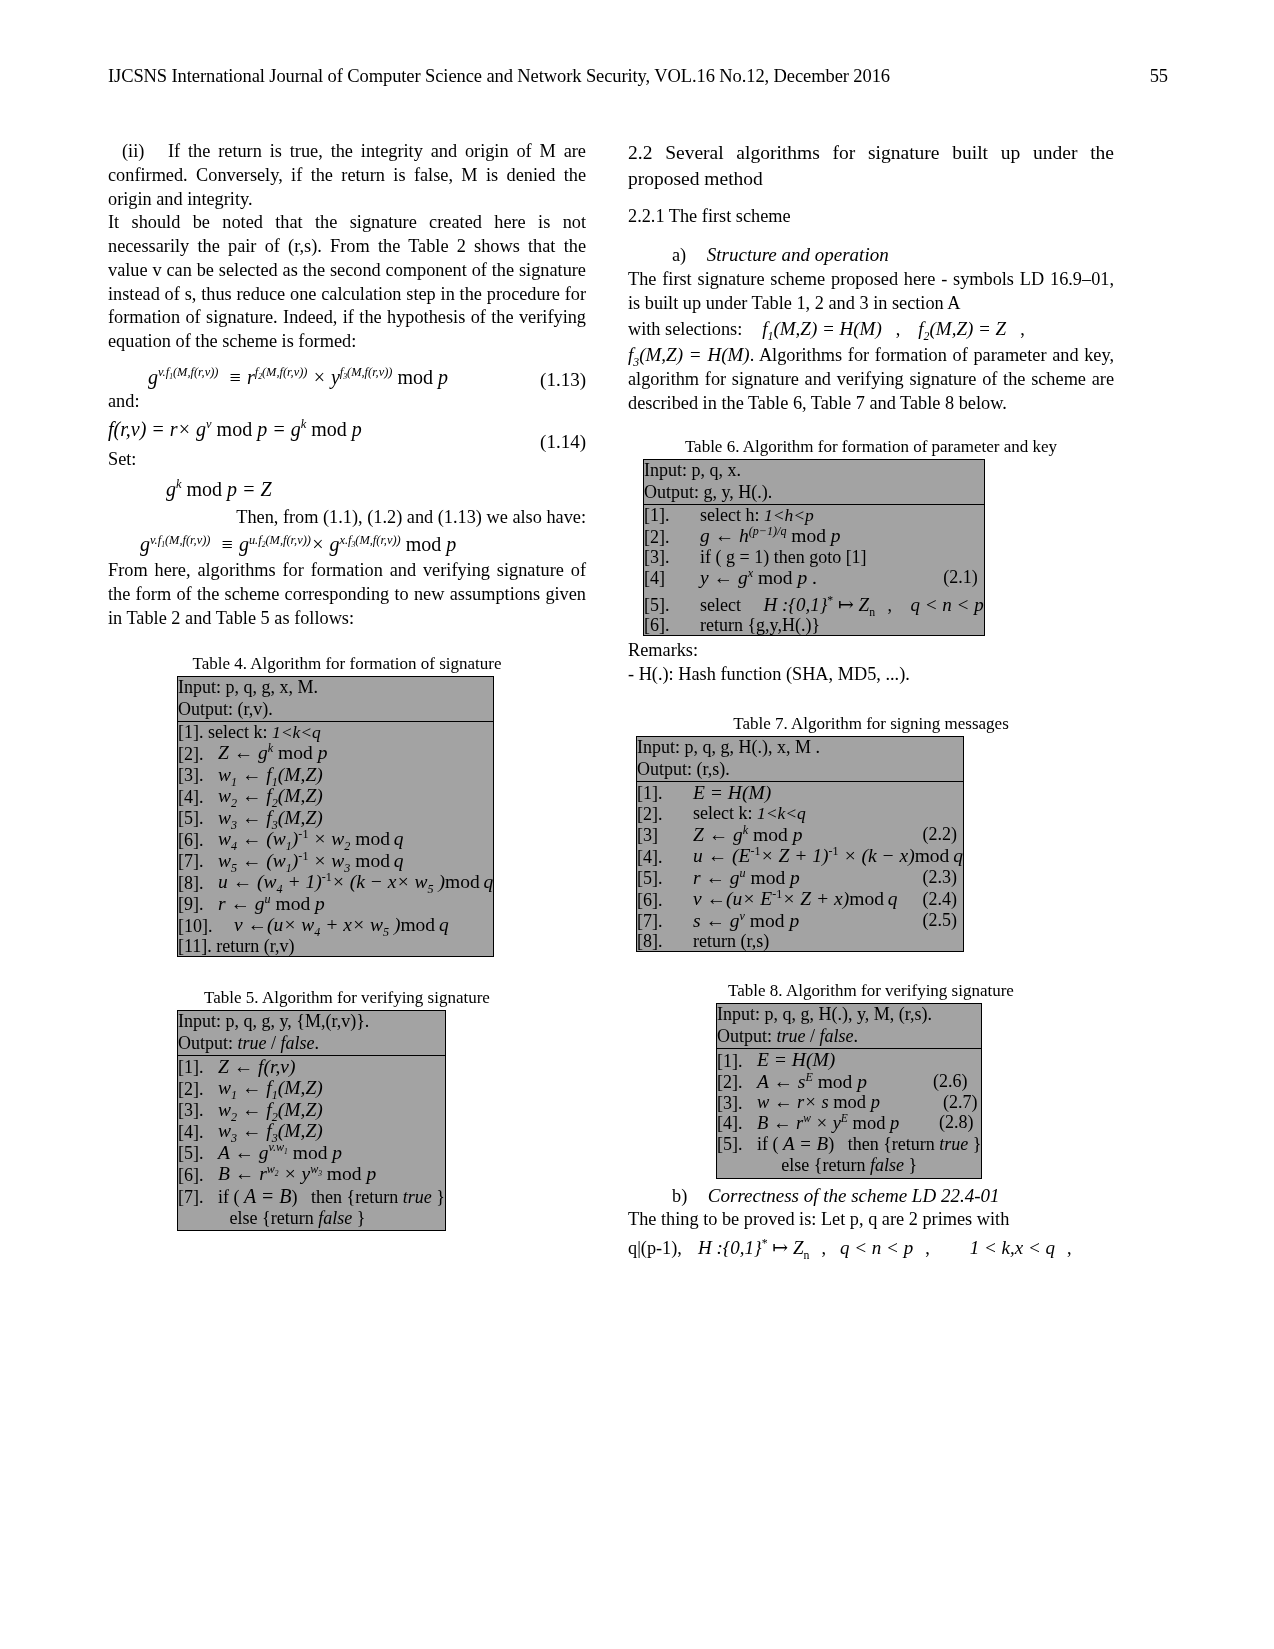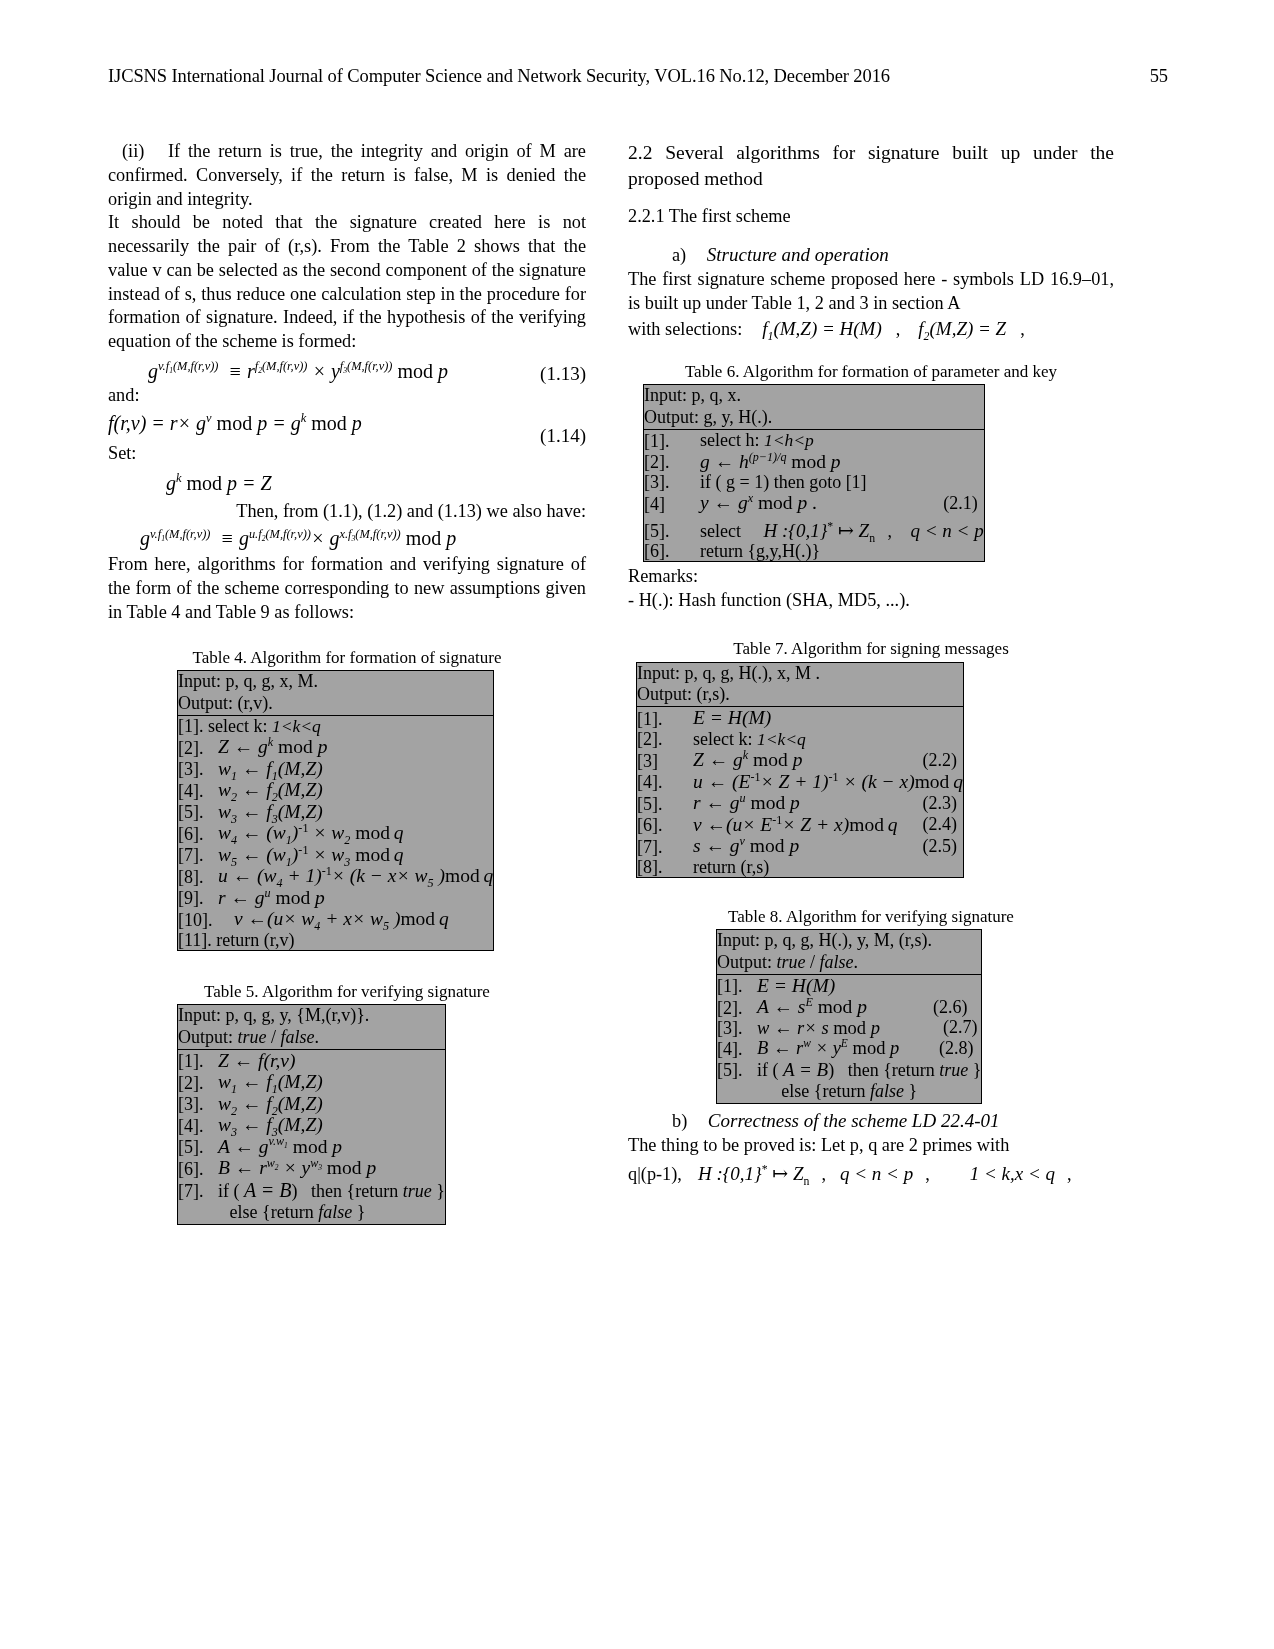--- a/index.html
+++ b/index.html
@@ -199,21 +199,21 @@
   <div class="columns">
 
     <div class="col left">
 
       <p class="just">
         <span class="indent-ii"></span><span>(ii)</span>&nbsp;&nbsp;&nbsp;<span>If the return is true, the integrity and origin of M are confirmed. Conversely, if the return is false, M is denied the origin and integrity.</span>
       </p>
 
       <p class="just">It should be noted that the signature created here is not necessarily the pair of (r,s). From the Table 2 shows that the value v can be selected as the second component of the signature instead of s, thus reduce one calculation step in the procedure for formation of signature. Indeed, if the hypothesis of the verifying equation of the scheme is formed:</p>
 
-      <div class="eqrow" style="margin-top:4px;">
+      <div class="eqrow" style="margin-top:10px;">
         <div class="eq-center math">
           g<sup>v.f<sub>1</sub>(M,f(r,v))</sup> &nbsp;≡ r<sup>f<sub>2</sub>(M,f(r,v))</sup> × y<sup>f<sub>3</sub>(M,f(r,v))</sup> <span class="up">mod</span> p
         </div>
         <span class="eq-num" style="top:4px;">(1.13)</span>
       </div>
 
       <p class="left" style="">and:</p>
 
       <div class="eqrow" style="margin-top:2px;">
         <div class="math" style="font-size:20px;">
@@ -227,21 +227,21 @@
       <div class="eq-center math" style="margin-top:4px;padding-left:58px;">
         g<sup>k</sup> <span class="up">mod</span> p = Z
       </div>
 
       <p class="left" style="margin-top:4px;text-align:right;">Then, from (1.1), (1.2) and (1.13) we also have:</p>
 
       <div class="eq-center math" style="margin-top:2px;padding-left:32px;font-size:20px;">
         g<sup>v.f<sub>1</sub>(M,f(r,v))</sup> &nbsp;≡ g<sup>u.f<sub>2</sub>(M,f(r,v))</sup>× g<sup>x.f<sub>3</sub>(M,f(r,v))</sup> <span class="up">mod</span> p
       </div>
 
-      <p class="just" style="margin-top:2px;">From here, algorithms for formation and verifying signature of the form of the scheme corresponding to new assumptions given in Table 4 and Table 9 as follows:</p>
+      <p class="just" style="margin-top:2px;">From here, algorithms for formation and verifying signature of the form of the scheme corresponding to new assumptions given in Table 2 and Table 5 as follows:</p>
 
       <div class="tbl-wrap t4" style="margin-top:22px;">
         <div class="tbl-cap">Table 4. Algorithm for formation of signature</div>
         <table class="alg">
           <tbody>
               <tr>
                 <td class="io-cell">
             <div>Input: p, q, g, x, M.</div>
             <div>Output: (r,v).</div>
           </td>
@@ -394,20 +394,21 @@
       <p class="just">The first signature scheme proposed here - symbols LD 16.9–01, is built up under Table 1, 2 and 3 in section A</p>
 
       <div class="eqline" style="margin-top:1px;">
         <span>with    selections:</span>
         <span class="math" style="margin-left:20px;font-size:19px;">f<sub>1</sub>(M,Z) = H(M)</span>
         <span style="margin-left:14px;align-self:flex-end;">,</span>
         <span class="math" style="margin-left:18px;font-size:19px;">f<sub>2</sub>(M,Z) = Z</span>
         <span style="margin-left:14px;align-self:flex-end;">,</span>
       </div>
 
+      <p class="just" style="margin-top:2px;"><span class="math" style="font-size:19px;">f<sub>3</sub>(M,Z) = H(M)</span><span>. Algorithms for formation of parameter and key, algorithm for signature and verifying signature of the scheme are described in the Table 6, Table 7 and Table 8 below.</span></p>
 
       <div class="tbl-wrap t6" style="margin-top:20px;">
         <div class="tbl-cap">Table 6. Algorithm for formation of parameter and key</div>
         <table class="alg">
           <tbody>
               <tr>
                 <td class="io-cell">
             <div>Input: p, q, x.</div>
             <div>Output: g, y, H(.).</div>
           </td>

